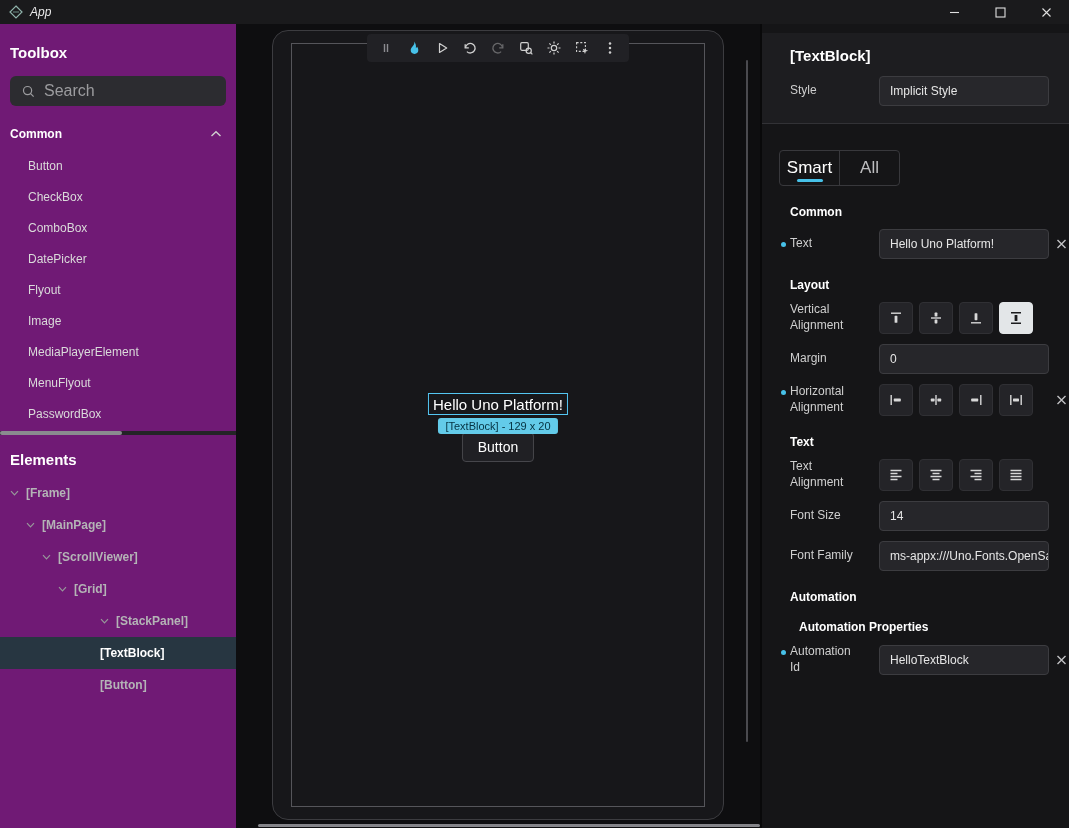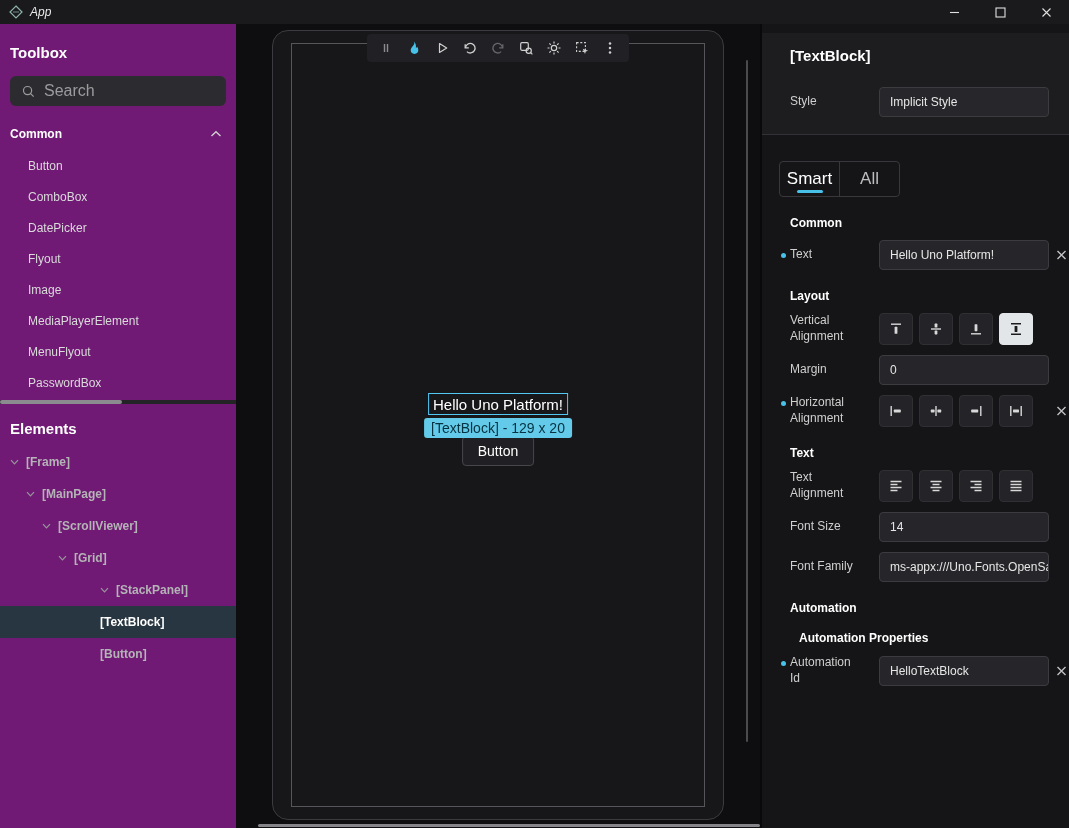--- a/index.html
+++ b/index.html
@@ -67,21 +67,21 @@
   .dim { opacity: 0.4; }
   .content-stack {
     position: absolute; top: 362px; left: 50%; transform: translateX(-50%);
     display: flex; flex-direction: column; align-items: center; z-index: 3;
   }
   .sel-box {
     border: 1px solid #54c6f2; padding: 0 4px; height: 22px; line-height: 21px;
     color: #ffffff; font-size: 15px; white-space: nowrap; box-sizing: border-box;
   }
   .size-badge {
-    margin-top: 3px; background: #63cbe9; color: #053241; font-size: 14px;
+    margin-top: 3px; background: #63cbe9; color: #053241; font-size: 11px;
     padding: 2px 7px; border-radius: 3px; white-space: nowrap; z-index: 4; position: relative;
   }
   .canvas-btn {
     margin-top: -2px; background: #202024; border: 1px solid #46464b; color: #ffffff;
     font-size: 14px; font-family: inherit; padding: 0 15px; height: 30px; border-radius: 4px;
   }
   .vscroll { position: absolute; right: 12px; top: 36px; width: 2px; height: 682px; background: #4a4a4f; border-radius: 2px; }
   .hscroll-bottom { position: absolute; bottom: 1px; left: 22px; width: 502px; height: 3px; background: #85858a; border-radius: 2px; }
 
   
@@ -180,20 +180,21 @@
 
       <div class="section-row">
         <span>Common</span>
         <svg width="12" height="8" viewBox="0 0 12 8">
             <path d="M1.5 6 6 1.8 10.5 6" fill="none" stroke="#cfcfcf" stroke-width="1.4"></path>
           </svg>
       </div>
 
       <div class="tb-items">
         <div class="tb-item">Button</div>
+        <div class="tb-item">CheckBox</div>
         <div class="tb-item">ComboBox</div>
         <div class="tb-item">DatePicker</div>
         <div class="tb-item">Flyout</div>
         <div class="tb-item">Image</div>
         <div class="tb-item">MediaPlayerElement</div>
         <div class="tb-item">MenuFlyout</div>
         <div class="tb-item">PasswordBox</div>
       </div>
 
       <div class="hscroll">
@@ -322,21 +323,21 @@
       </div>
 
       <div class="vscroll"></div>
       <div class="hscroll-bottom"></div>
     </main>
 
     <aside class="right">
 
       <div class="prop-card">
         <div class="prop-title">[TextBlock]</div>
-        <div class="prow" style="margin-top:23px;justify-content:flex-end;">
+        <div class="prow" style="margin-top:12px;justify-content:flex-end;">
           <label>Style</label>
           <div class="pinput" style="background:#27272b;">Implicit Style</div>
         </div>
       </div>
 
       <div class="tabs">
         <div class="tab active">Smart</div>
         <div class="tab">All</div>
       </div>
 

